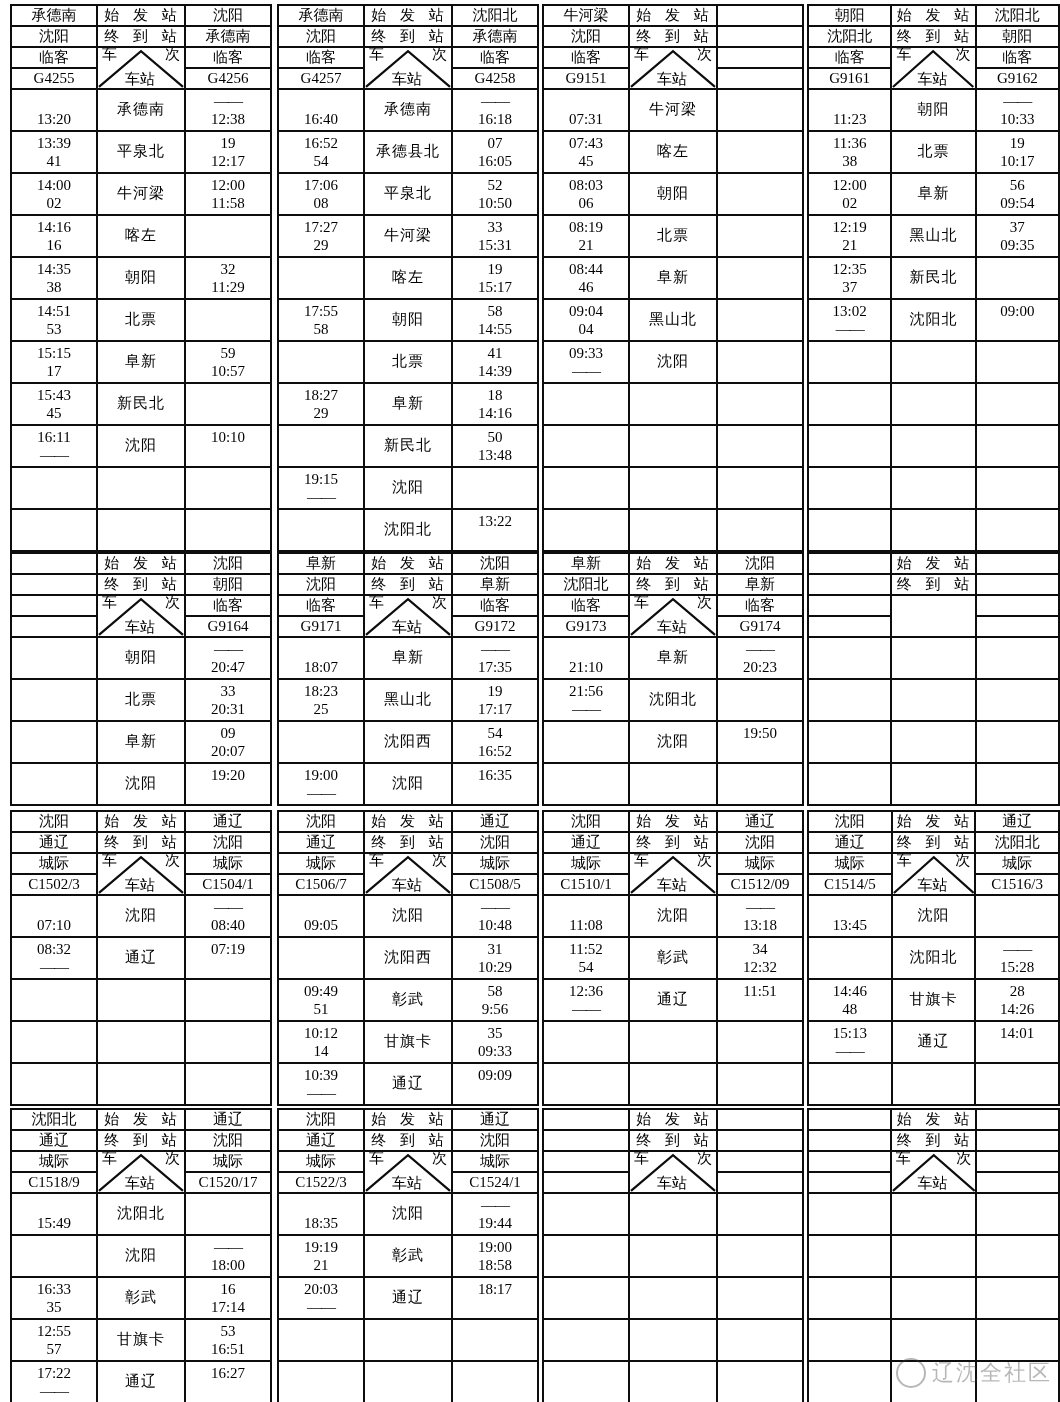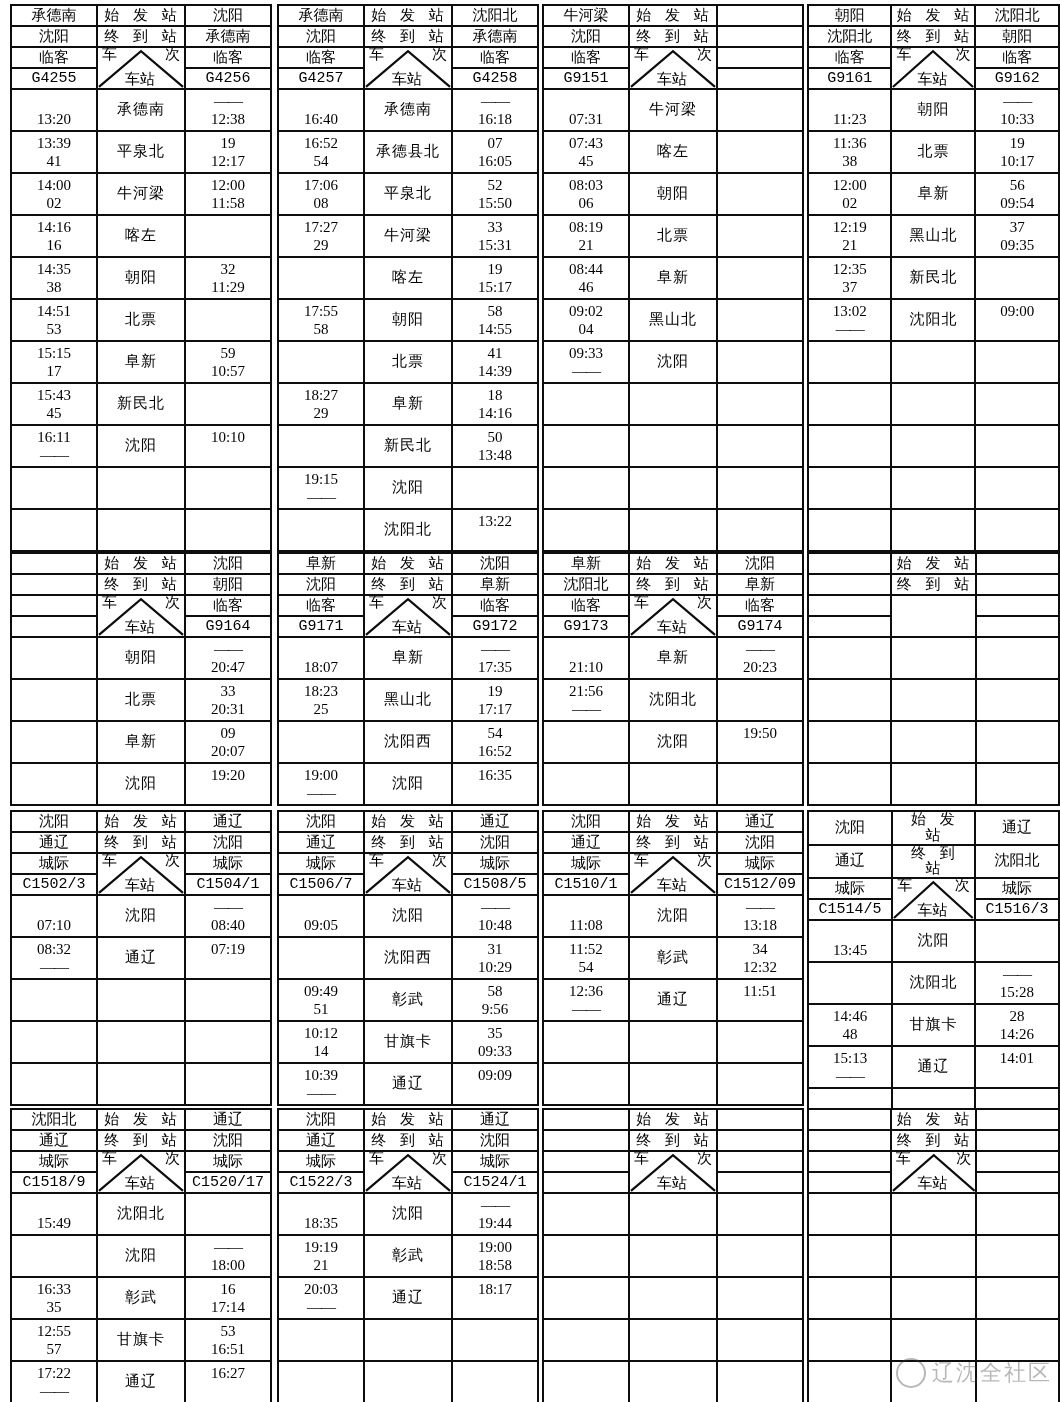--- a/index.html
+++ b/index.html
@@ -28,21 +28,21 @@
     font-size:15px;
     line-height:1.05;
     overflow:hidden;
   }
   
   col.side{width:86px;}
   col.mid{width:88px;}
 
   .hdr td{height:19px;font-size:15px;}
   .hdr .lbl{letter-spacing:5px;padding-left:4px;margin-left:29px;}
-  .hdr .trainno{font-family:Liberation Mono, monospace;letter-spacing:0px;}
+  .hdr .trainno{font-family:Liberation Serif, serif;letter-spacing:0px;}
 
   .datarow td{height:40px;}
   .sidecell{
     position:relative;
     text-align:right;
     padding-right:5px;
     font-size:15px;
   }
   .sidecell .a{display:block;height:18px;line-height:18px;}
   .sidecell .d{display:block;height:18px;line-height:18px;}
@@ -303,21 +303,21 @@
             </td>
           </tr>
           <tr class="datarow">
             <td class="sidecell">
               <span class="a">17:06</span>
               <span class="d">08</span>
             </td>
             <td class="station">平泉北</td>
             <td class="sidecell">
               <span class="a">52</span>
-              <span class="d">15:50</span>
+              <span class="d">10:50</span>
             </td>
           </tr>
           <tr class="datarow">
             <td class="sidecell">
               <span class="a">17:27</span>
               <span class="d">29</span>
             </td>
             <td class="station">牛河梁</td>
             <td class="sidecell">
               <span class="a">33</span>
@@ -488,21 +488,21 @@
               <span class="d">46</span>
             </td>
             <td class="station">阜新</td>
             <td class="sidecell">
               <span class="a"></span>
               <span class="d"></span>
             </td>
           </tr>
           <tr class="datarow">
             <td class="sidecell">
-              <span class="a">09:02</span>
+              <span class="a">09:04</span>
               <span class="d">04</span>
             </td>
             <td class="station">黑山北</td>
             <td class="sidecell">
               <span class="a"></span>
               <span class="d"></span>
             </td>
           </tr>
           <tr class="datarow">
             <td class="sidecell">

